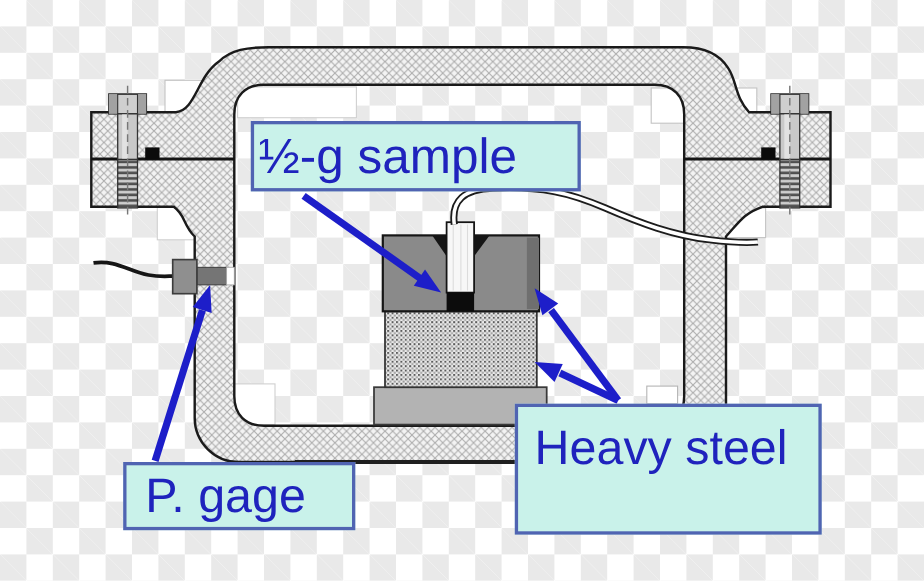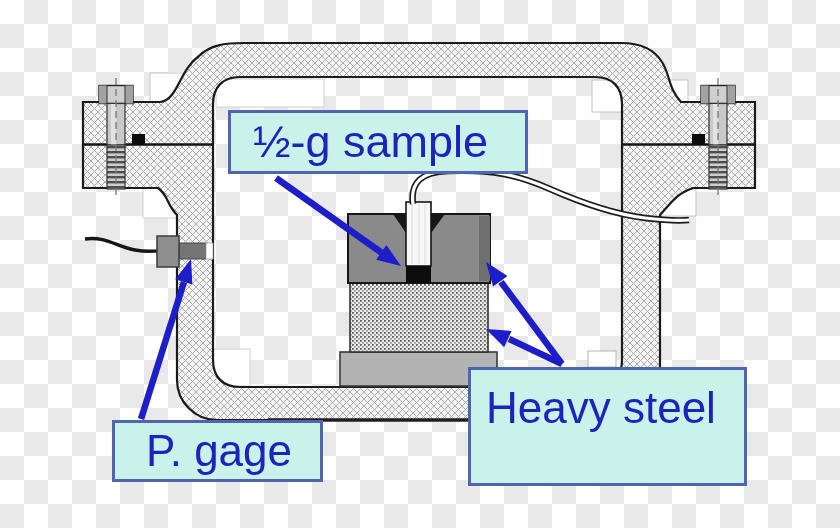--- a/index.html
+++ b/index.html
@@ -16,22 +16,22 @@
   }
   .canvas > svg{position:absolute;left:0;top:0;}
 
   .callout{
     position:absolute;box-sizing:border-box;
     background:var(--c-label_fill,#c9f2ea);
     border:3px solid var(--c-label_border,#5064b2);
     color:var(--c-label_text,#1f23bd);
     white-space:nowrap;
   }
-  #label-sample{left:228px;top:110px;width:300px;height:64px;font-size:45px;line-height:58px;padding-left:22px;}
-  #label-pgage{left:112px;top:420px;width:211px;height:62px;font-size:44px;line-height:56px;padding-left:31px;}
+  #label-sample{left:228px;top:110px;width:300px;height:64px;font-size:45px;line-height:58px;padding-left:4px;}
+  #label-pgage{left:112px;top:420px;width:211px;height:62px;font-size:44px;line-height:56px;padding-left:17px;}
   #label-confinement{left:468px;top:367px;width:279px;height:119px;font-size:44px;line-height:53px;padding:11px 0 0 15px;}
   #label-confinement div{height:53px;}
 
   
   .arrow-shaft{stroke:var(--c-arrow,#1d1ec9);stroke-width:6.5;fill:none;}
   .arrow-head{fill:var(--c-arrow,#1d1ec9);stroke:none;}
   .steel-dark{fill:var(--c-steel_block_dark,#8a8a8a);}
   .steel-base{fill:var(--c-steel_base,#b3b3b3);}
 </style>
 </head>

